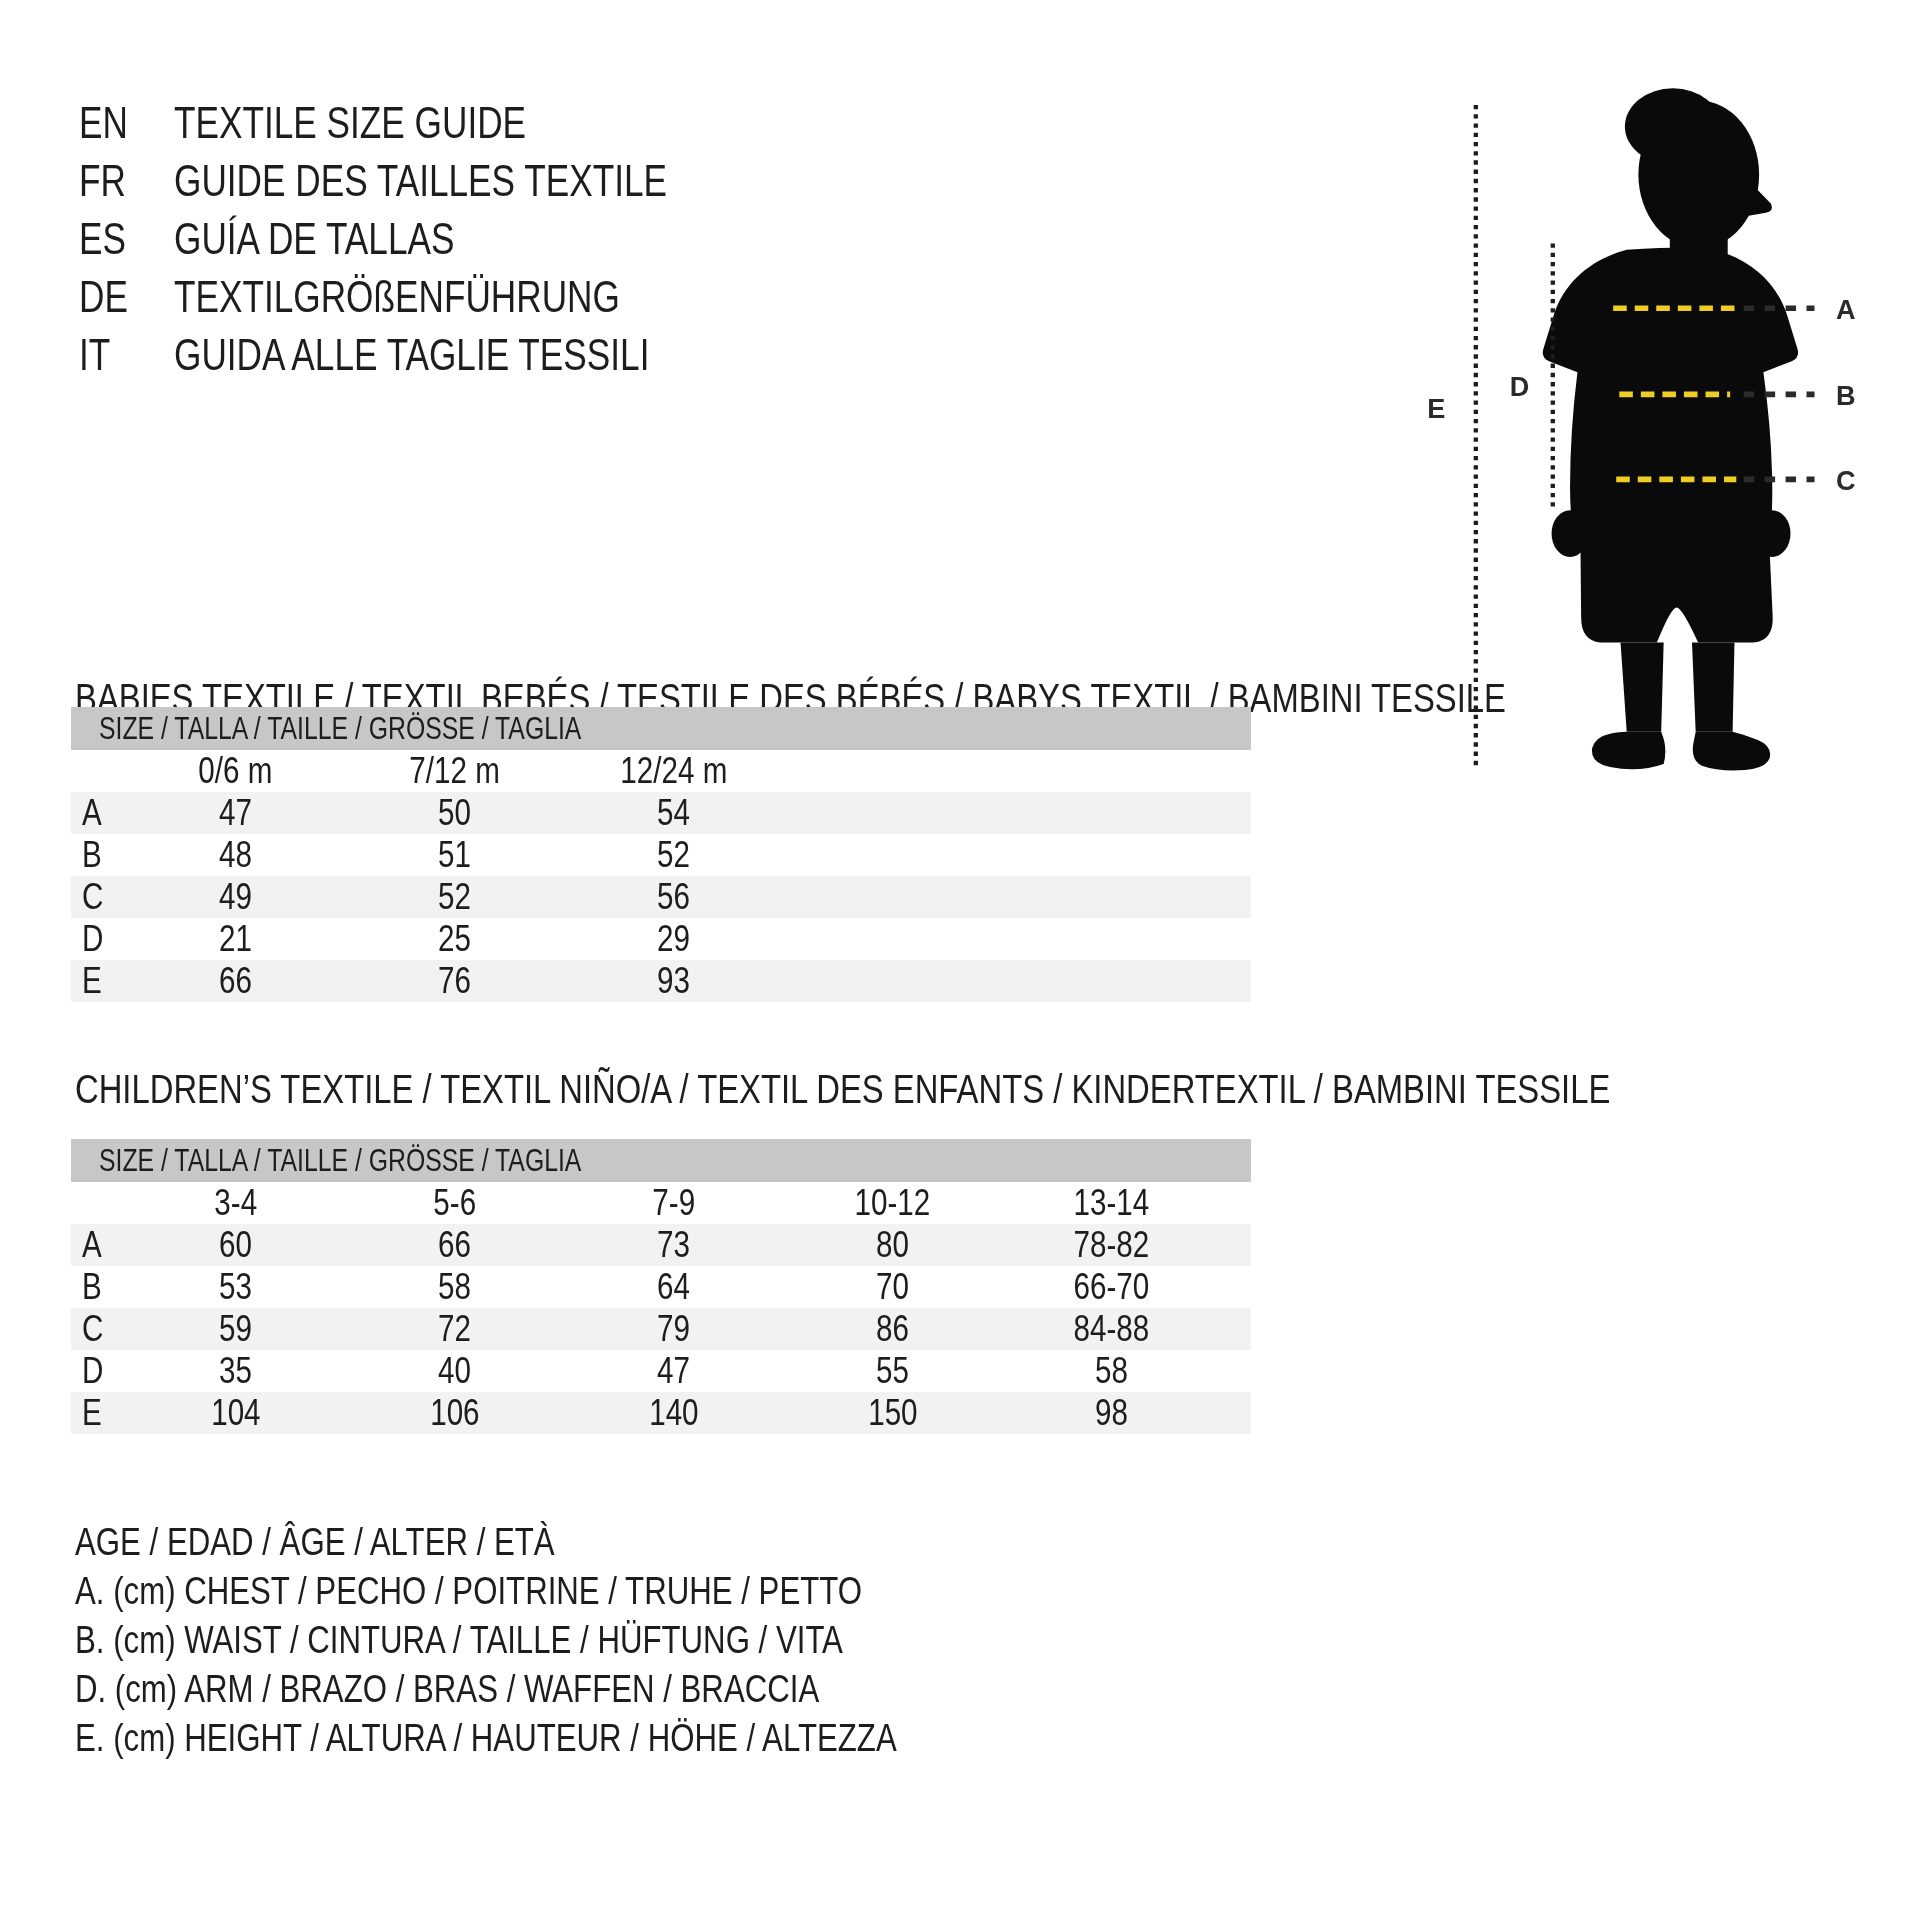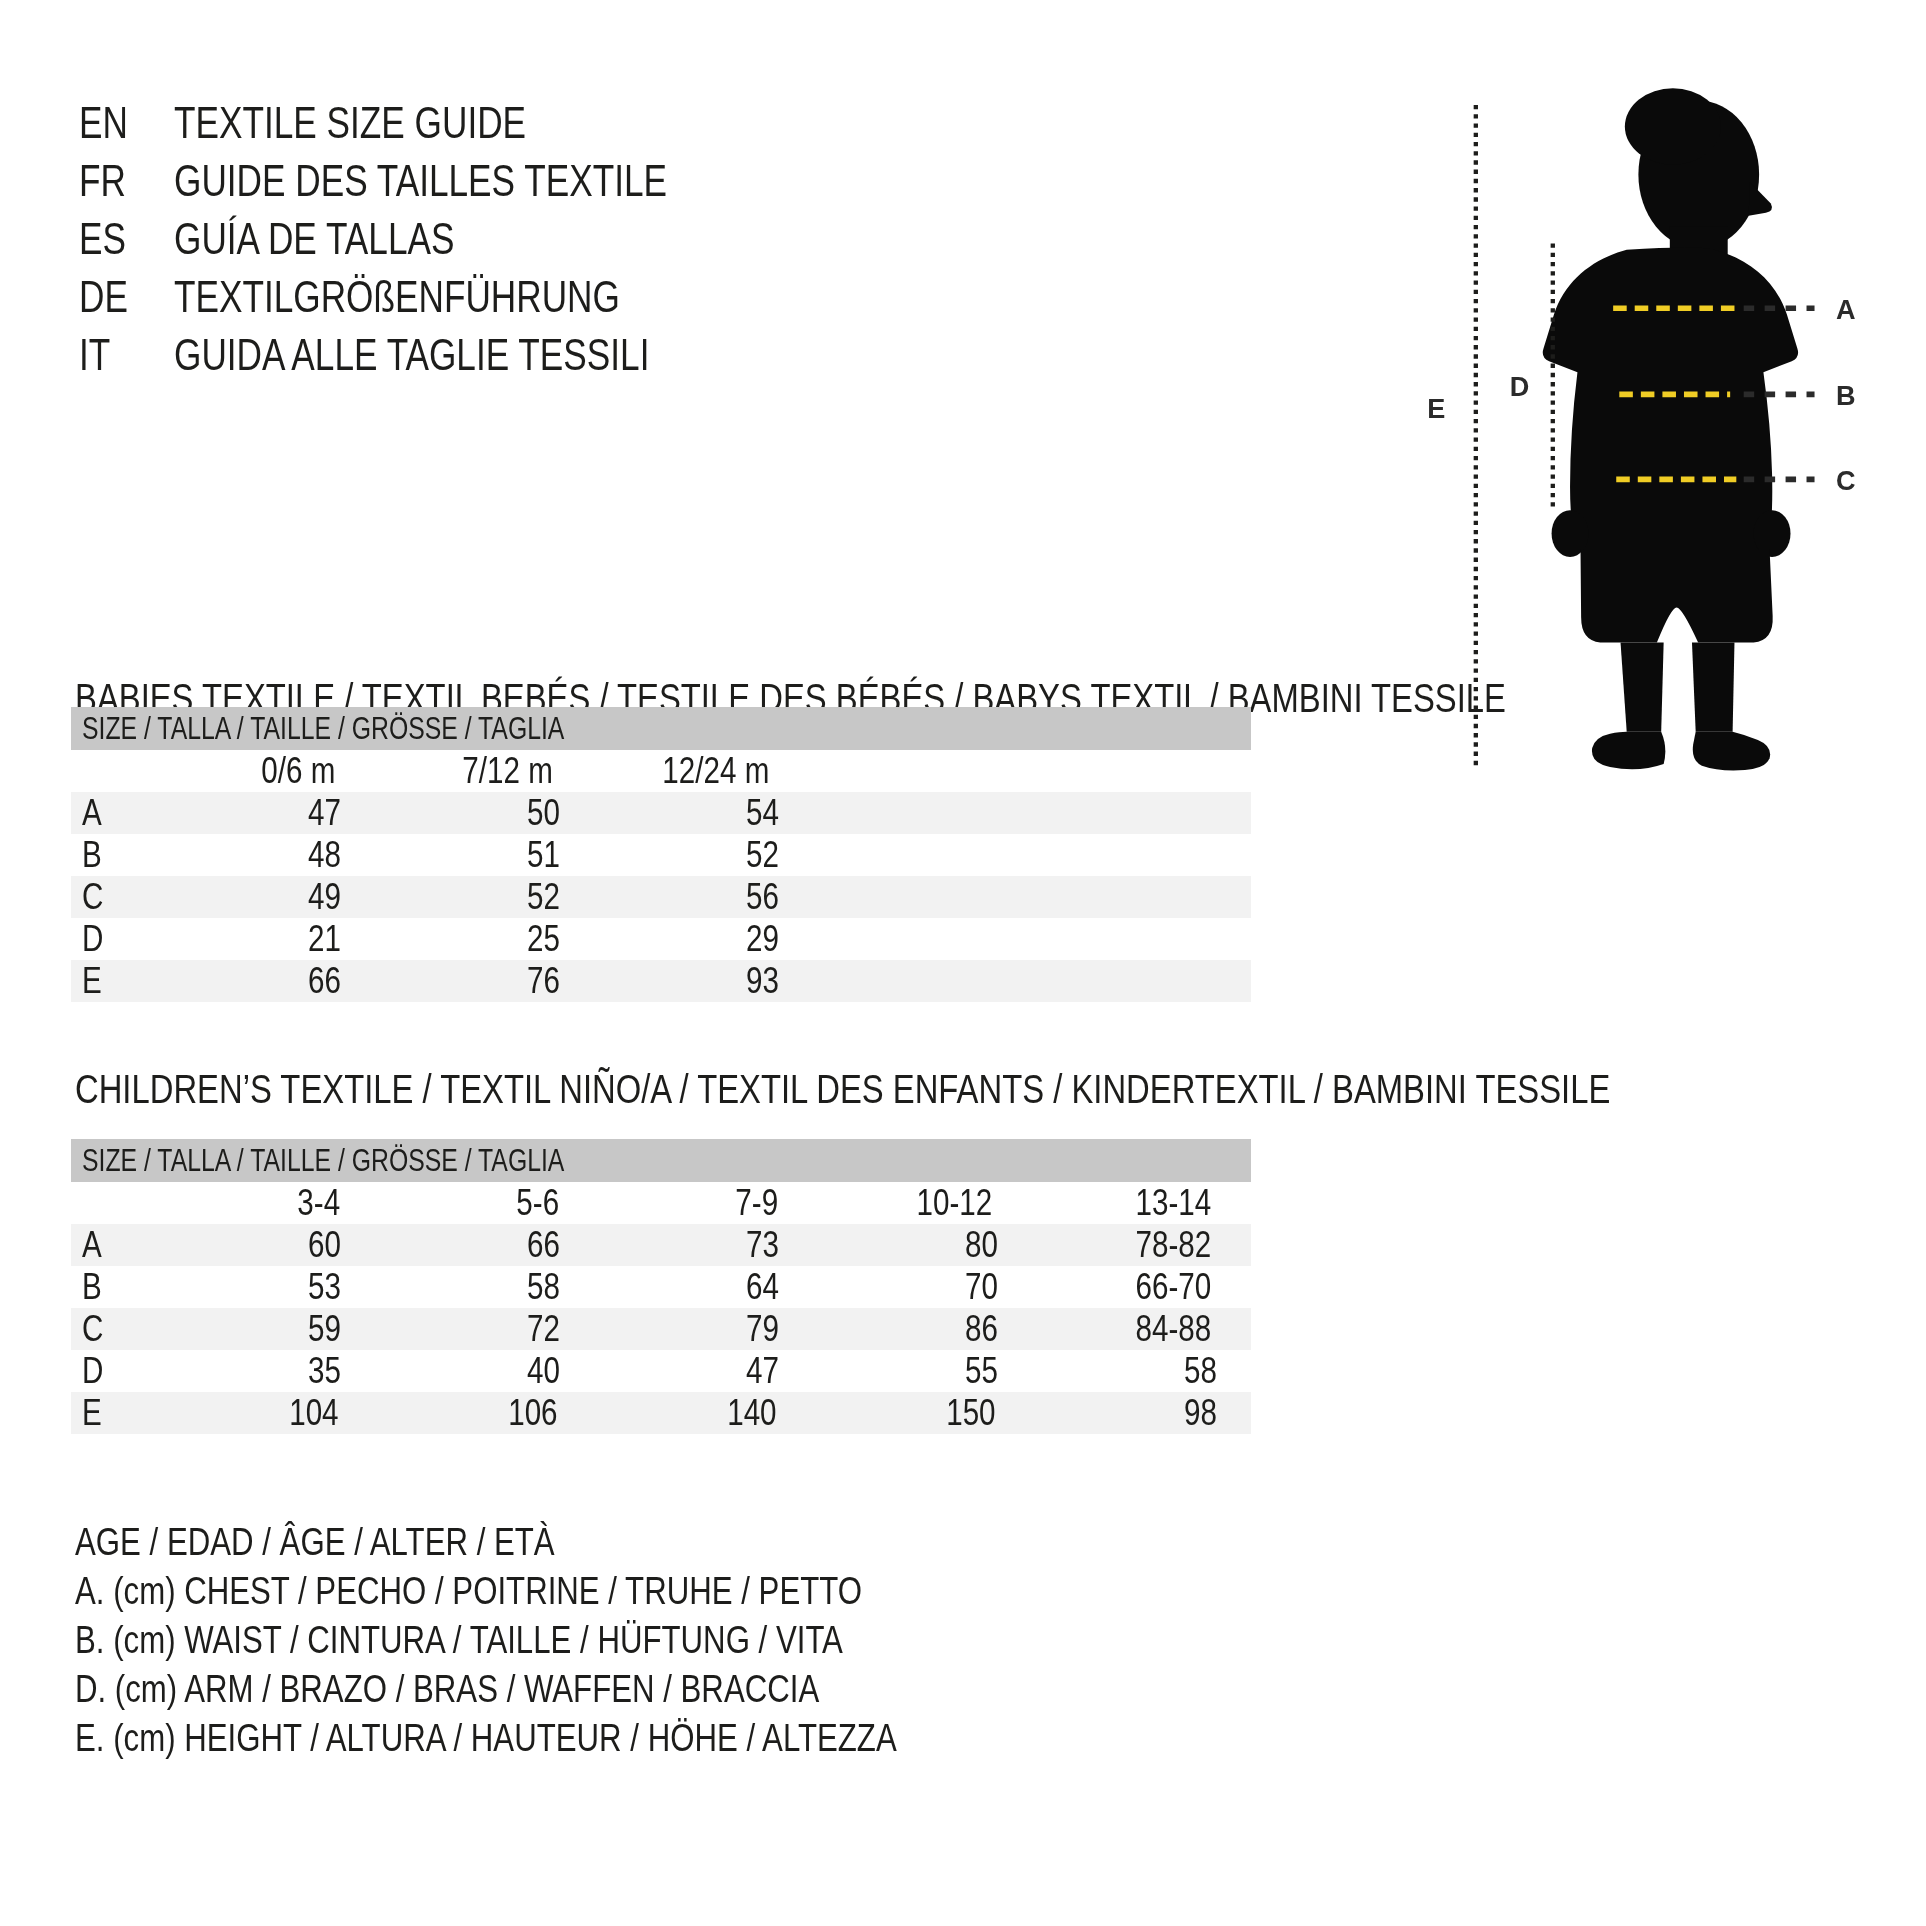--- a/index.html
+++ b/index.html
@@ -19,28 +19,28 @@
   .lang-code{width:95px;}
   
   .section-title{font-size:41px;line-height:41px;}
   #babies-title{left:75px;top:638px;margin-top:40px;}
   #children-title{left:75px;top:1069px;}
 
   
   .size-table{left:71px;width:1180px;}
   #babies-table{top:707px;}
   #children-table{top:1139px;}
-  .band{height:43px;background:#c7c7c7;display:flex;align-items:center;padding-left:11px;font-size:31px;}
+  .band{height:43px;background:#c7c7c7;display:flex;align-items:center;padding-left:28px;font-size:31px;}
   .thead-row,.trow{height:42px;display:grid;align-items:center;font-size:37px;}
   .cols3{grid-template-columns:55px 219px 219px 219px 1fr;}
   .cols5{grid-template-columns:55px 219px 219px 219px 219px 219px 1fr;}
   .thead-row{align-items:end;}
   .thead-row .cell{padding-bottom:2.5px;}
   .rows .trow:nth-child(odd){background:#f2f2f2;}
-  .cell{text-align:right;}
+  .cell{text-align:center;}
   .rowlabel{text-align:left;padding-left:10.5px;}
 
   
   #legend{left:75px;top:1517px;}
   .legend-line{height:49px;line-height:49px;font-size:39px;}
 
   
   #figure{left:1405px;top:80px;width:521px;height:715px;}
 </style>
 </head>

